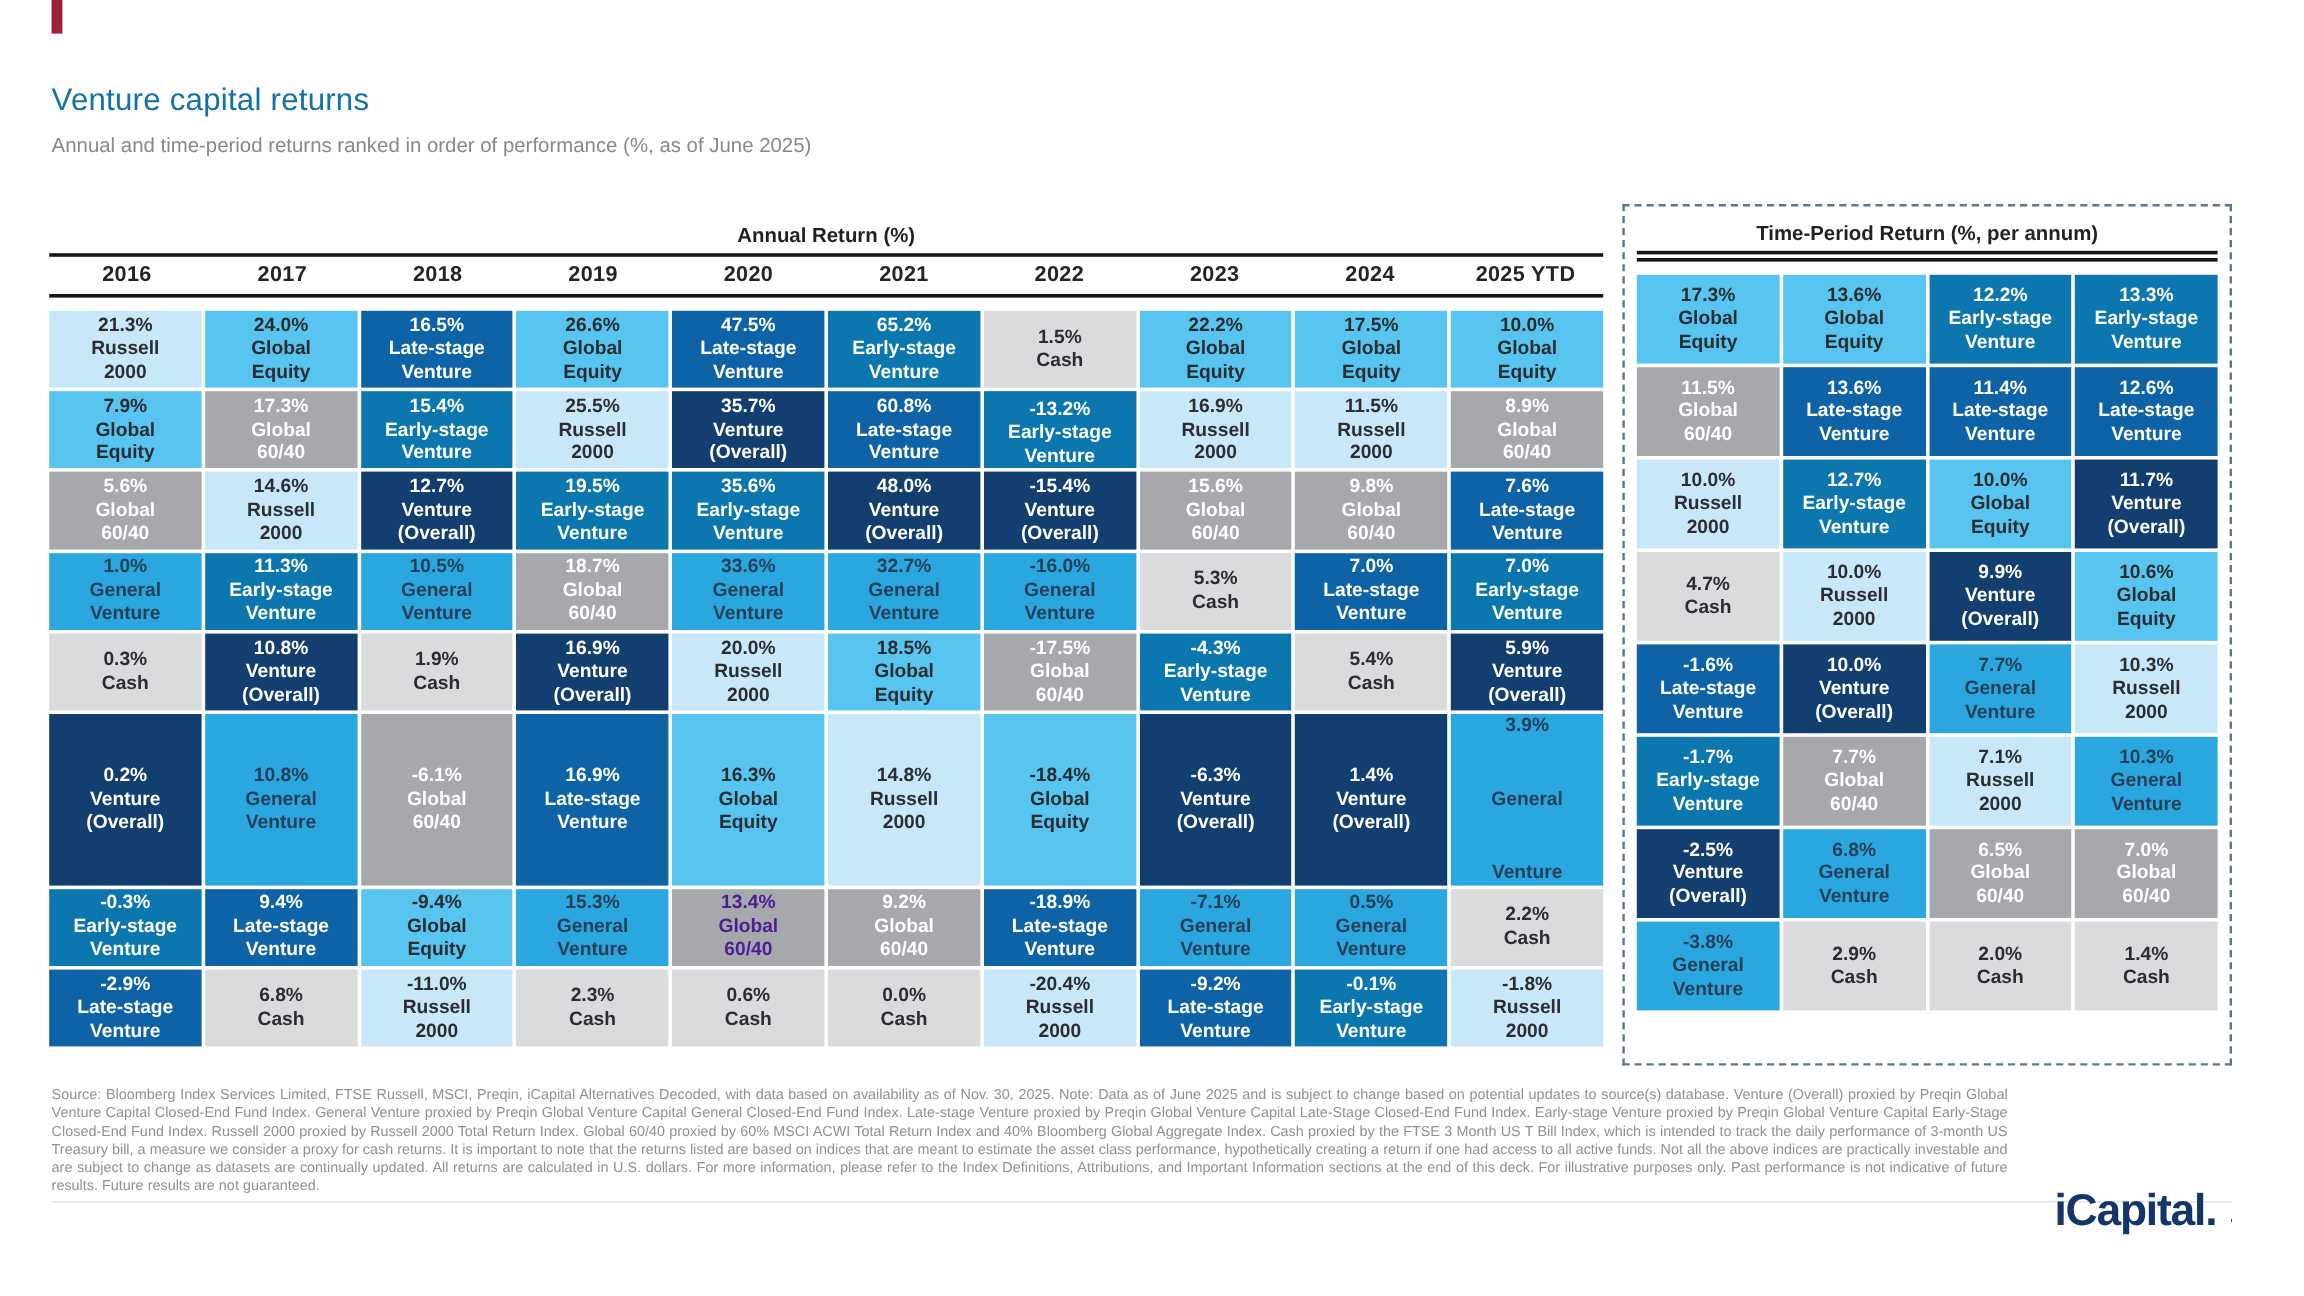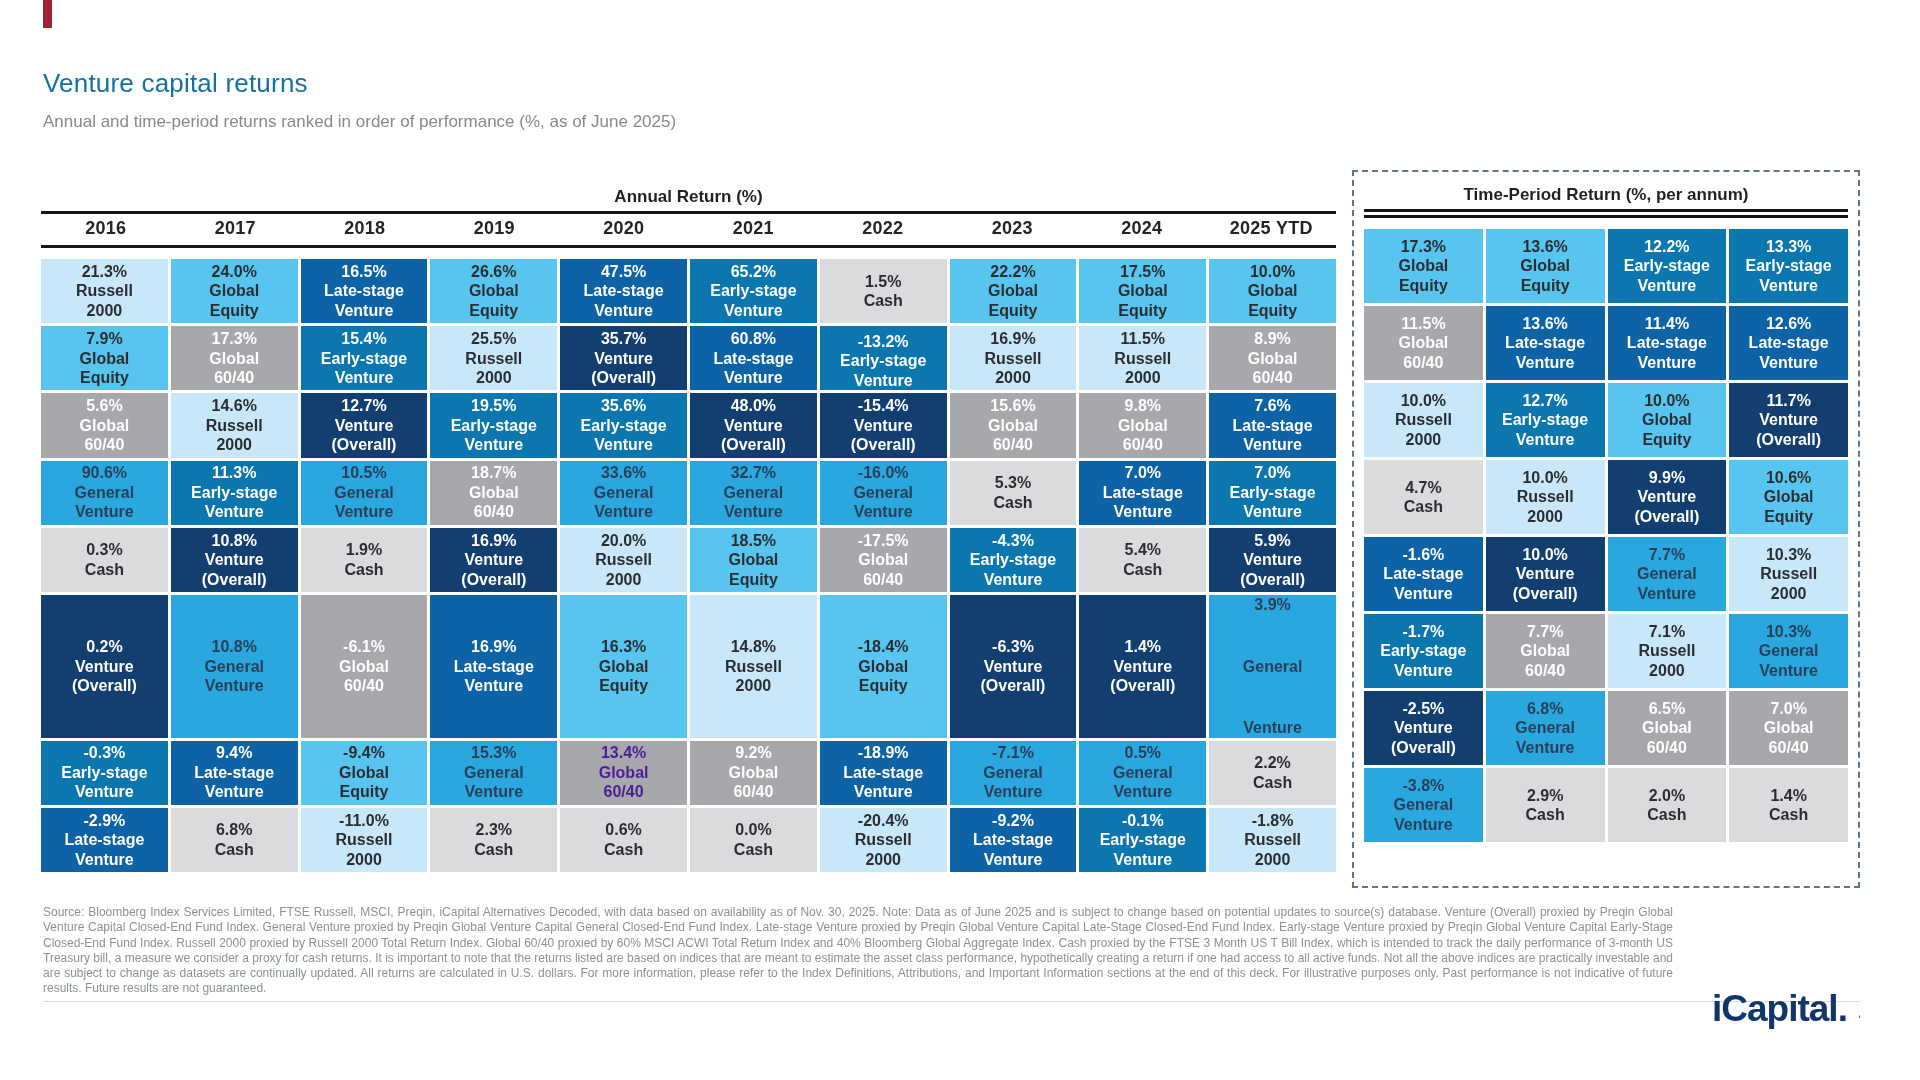--- a/index.html
+++ b/index.html
@@ -202,21 +202,21 @@
           <div class="val">9.8%</div>
           <div class="lbl">Global</div>
           <div class="lbl">60/40</div>
         </div>
         <div class="cell" style="background: rgb(14, 99, 166); color: rgb(255, 255, 255);">
           <div class="val">7.6%</div>
           <div class="lbl">Late-stage</div>
           <div class="lbl">Venture</div>
         </div>
         <div class="cell" style="background: rgb(42, 167, 222); color: rgb(39, 64, 90);">
-          <div class="val">90.6%</div>
+          <div class="val">1.0%</div>
           <div class="lbl">General</div>
           <div class="lbl">Venture</div>
         </div>
         <div class="cell" style="background: rgb(12, 119, 174); color: rgb(255, 255, 255);">
           <div class="val">11.3%</div>
           <div class="lbl">Early-stage</div>
           <div class="lbl">Venture</div>
         </div>
         <div class="cell" style="background: rgb(42, 167, 222); color: rgb(39, 64, 90);">
           <div class="val">10.5%</div>

